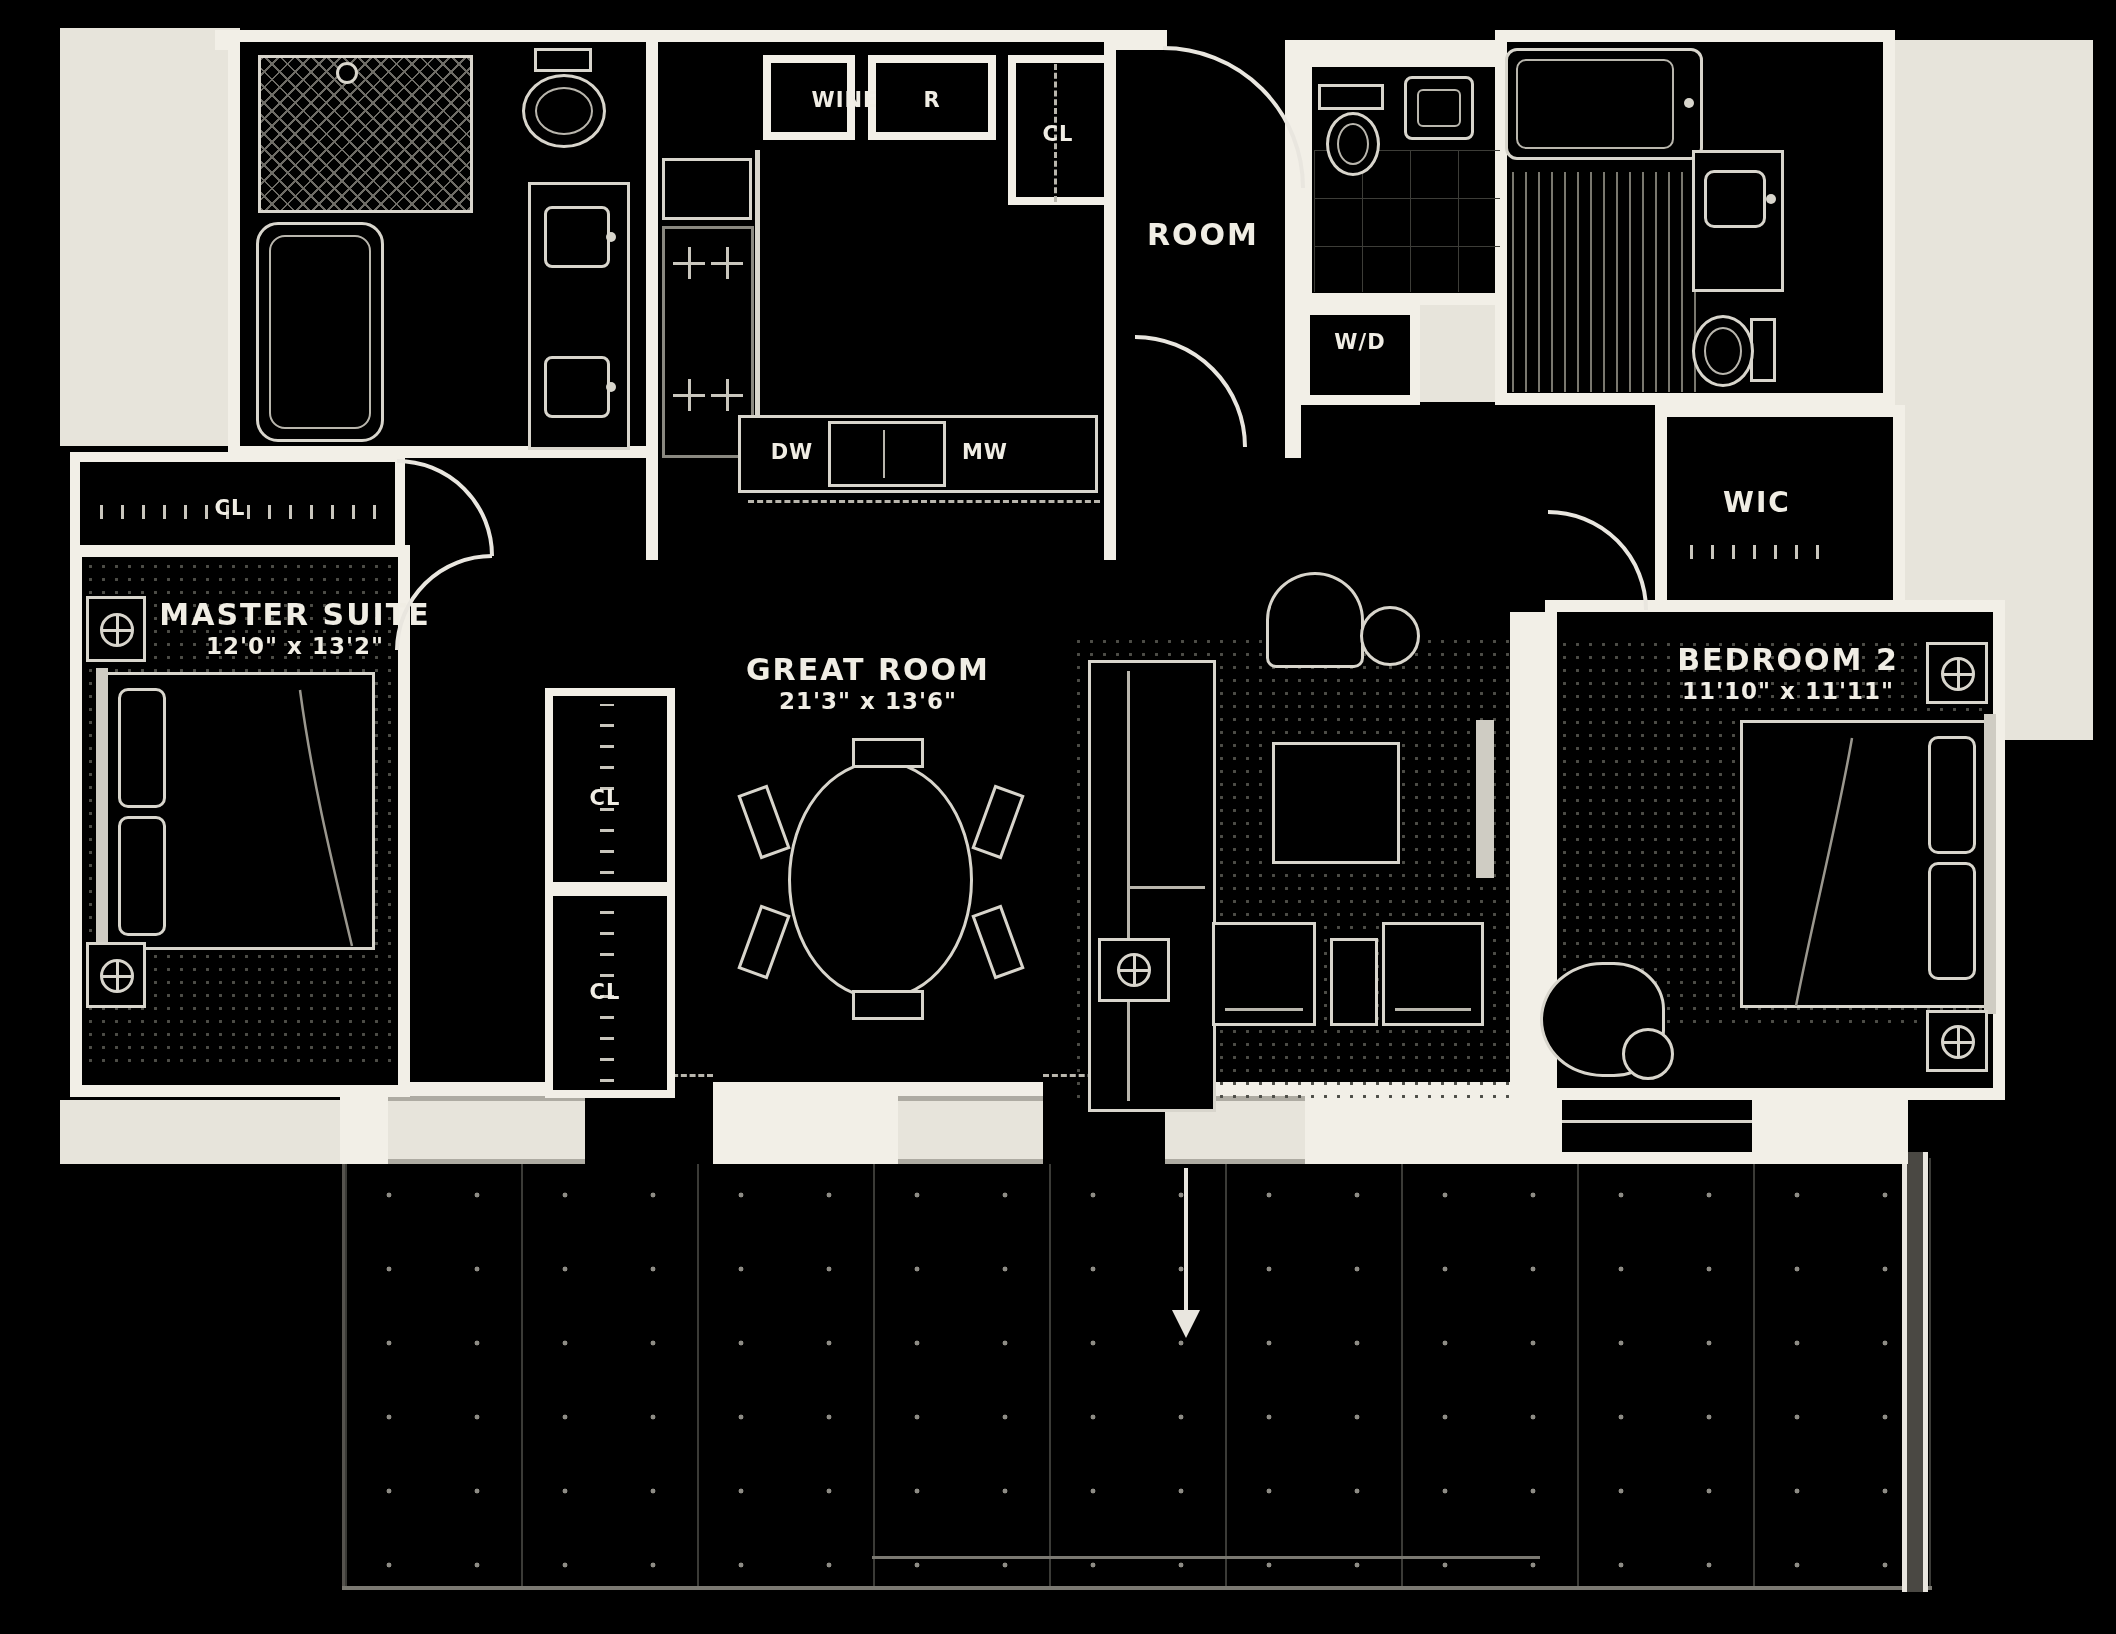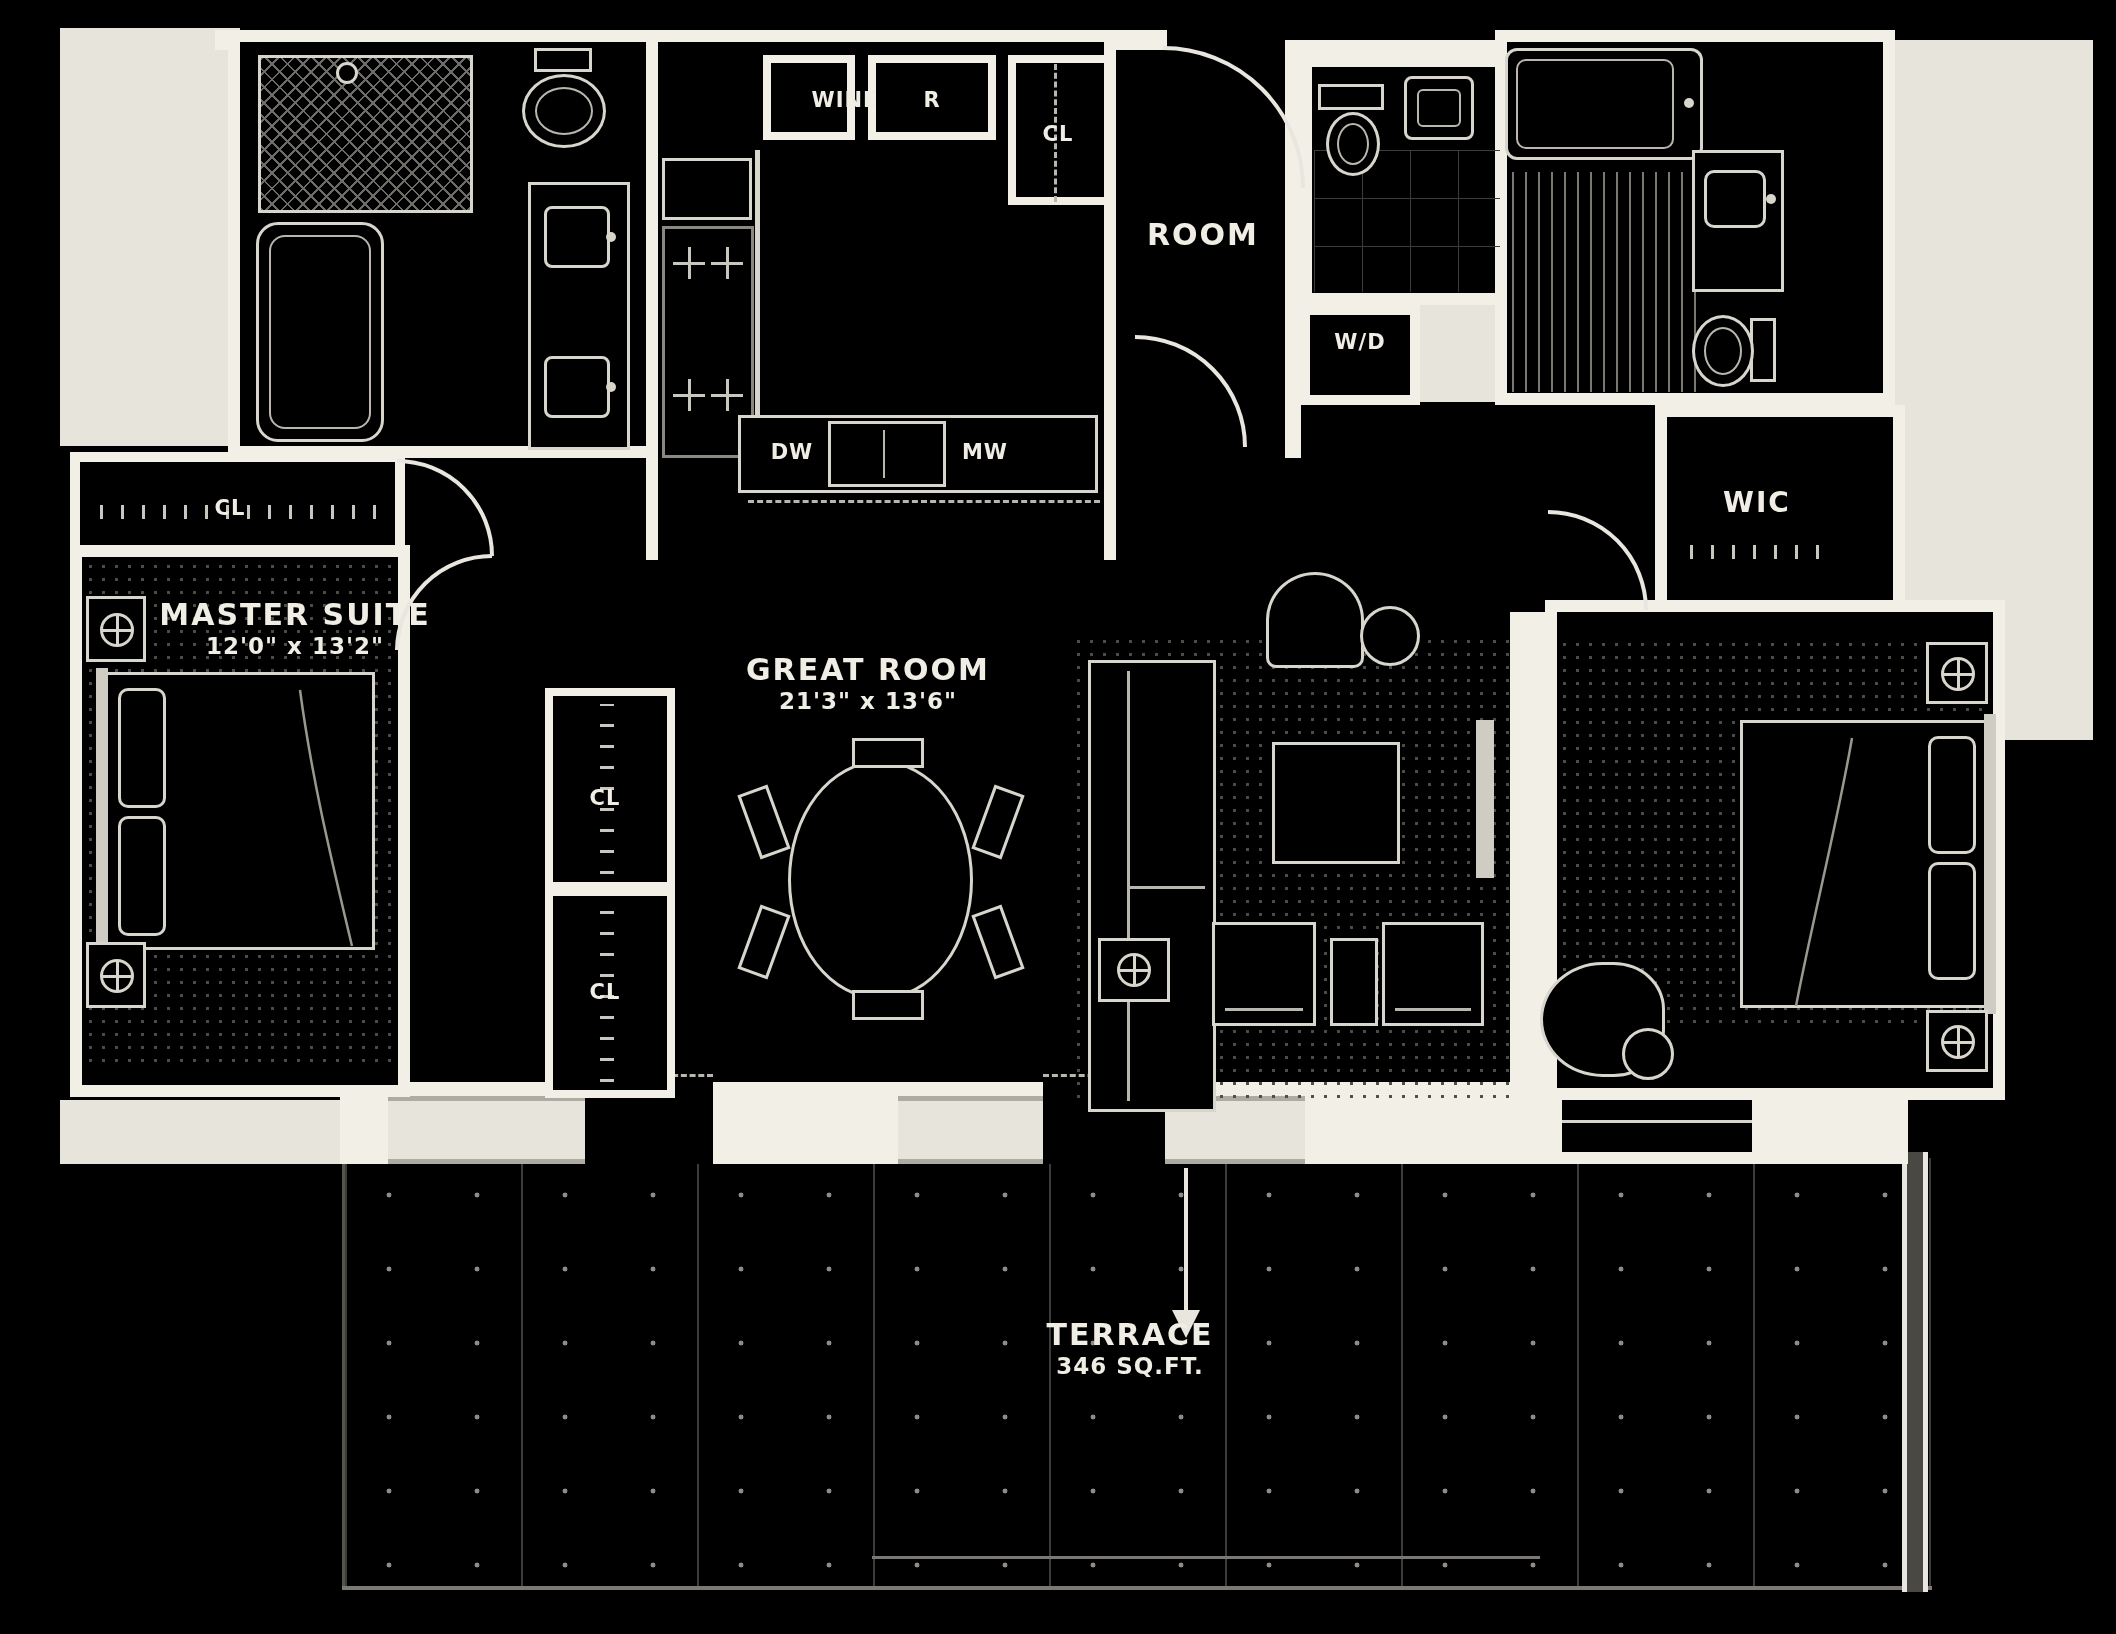--- a/index.html
+++ b/index.html
@@ -223,27 +223,27 @@
     <span>ROOM</span>
   </div>
   <div class="lbl" style="left:140px;top:598px;width:310px;">
     <span>MASTER SUITE</span>
     <span class="dims">12'0" x 13'2"</span>
   </div>
   <div class="lbl" style="left:718px;top:653px;width:300px;text-align:center;">
     <span>GREAT ROOM</span>
     <span class="dims">21'3" x 13'6"</span>
   </div>
+  <div class="lbl" style="left:1638px;top:643px;width:300px;">
+    <span>BEDROOM 2</span>
+    <span class="dims">11'10" x 11'11"</span>
+  </div>
   <div class="lbl" style="left:1697px;top:487px;width:120px;font-size:28px;">
     <span>WIC</span>
   </div>
-  <div class="lbl" style="left:980px;top:1318px;width:300px;">
-    <span>TERRACE</span>
-    <span class="dims">346 SQ.FT.</span>
-  </div>
   <div class="lbl sm" style="left:807px;top:88px;width:76px;">
     <span>WINE</span>
   </div>
   <div class="lbl sm" style="left:868px;top:88px;width:128px;">
     <span>R</span>
   </div>
   <div class="lbl sm" style="left:1006px;top:122px;width:104px;">
     <span>CL</span>
   </div>
   <div class="lbl sm" style="left:180px;top:496px;width:100px;">

